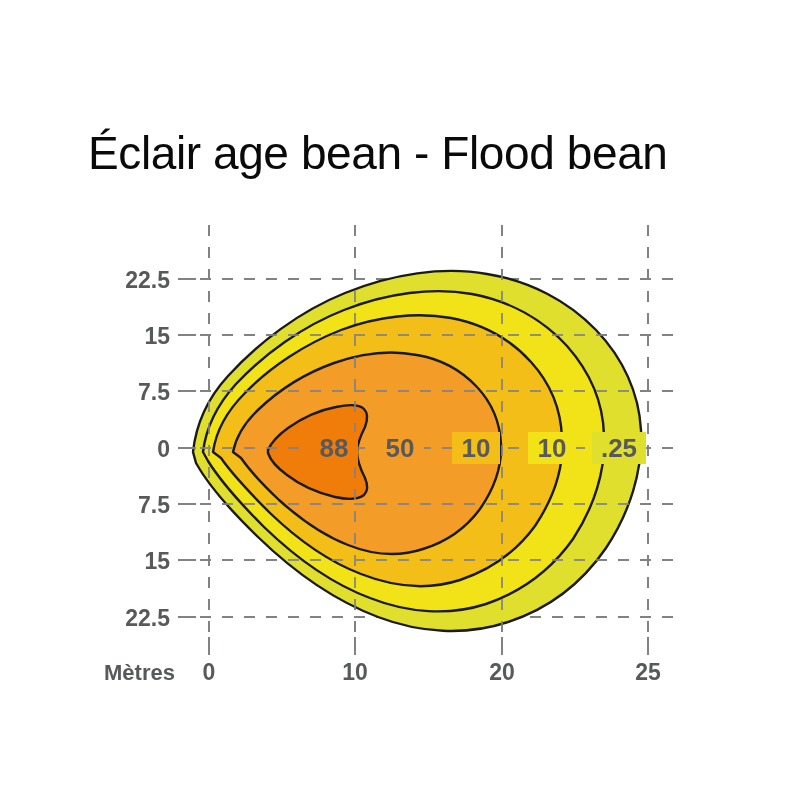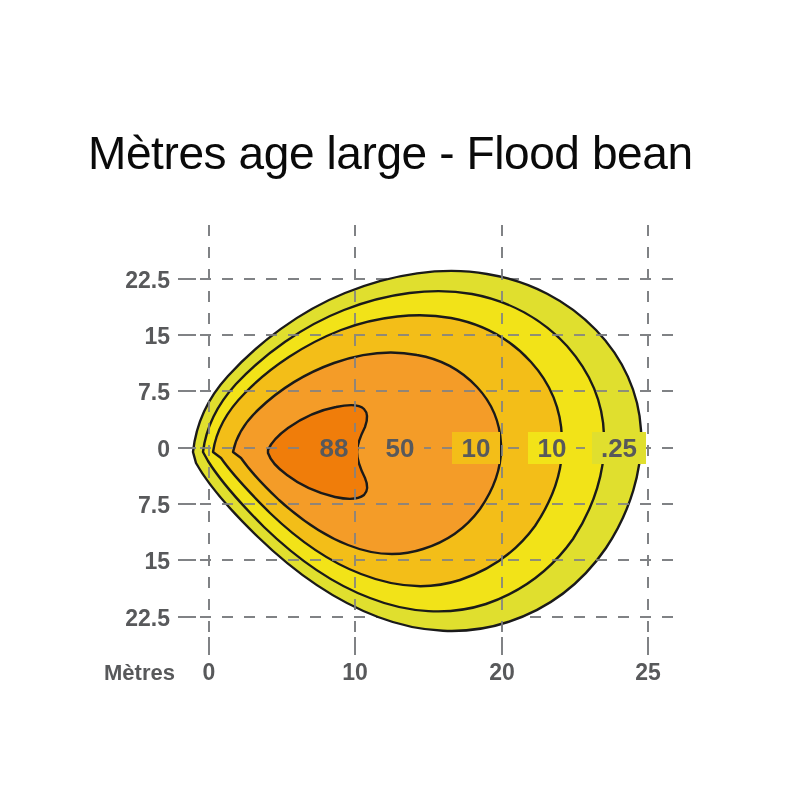--- a/index.html
+++ b/index.html
@@ -72,21 +72,21 @@
     stroke: #1a1a1a;
     stroke-width: 2.4;
     stroke-linejoin: round;
   }
 </style>
 </head>
 <body>
 
 <div id="page">
 
-  <div id="chart-title">Mètres age large -  Flood bean</div>
+  <div id="chart-title">Éclair age bean -  Flood bean</div>
 
   <svg id="plot-svg" width="800" height="800">
 
     <g>
       <line class="gridline" x1="209" y1="225" x2="209" y2="645"></line>
       <line class="gridline" x1="355" y1="225" x2="355" y2="645"></line>
       <line class="gridline" x1="502" y1="225" x2="502" y2="645"></line>
       <line class="gridline" x1="648" y1="225" x2="648" y2="645"></line>
     </g>
 

